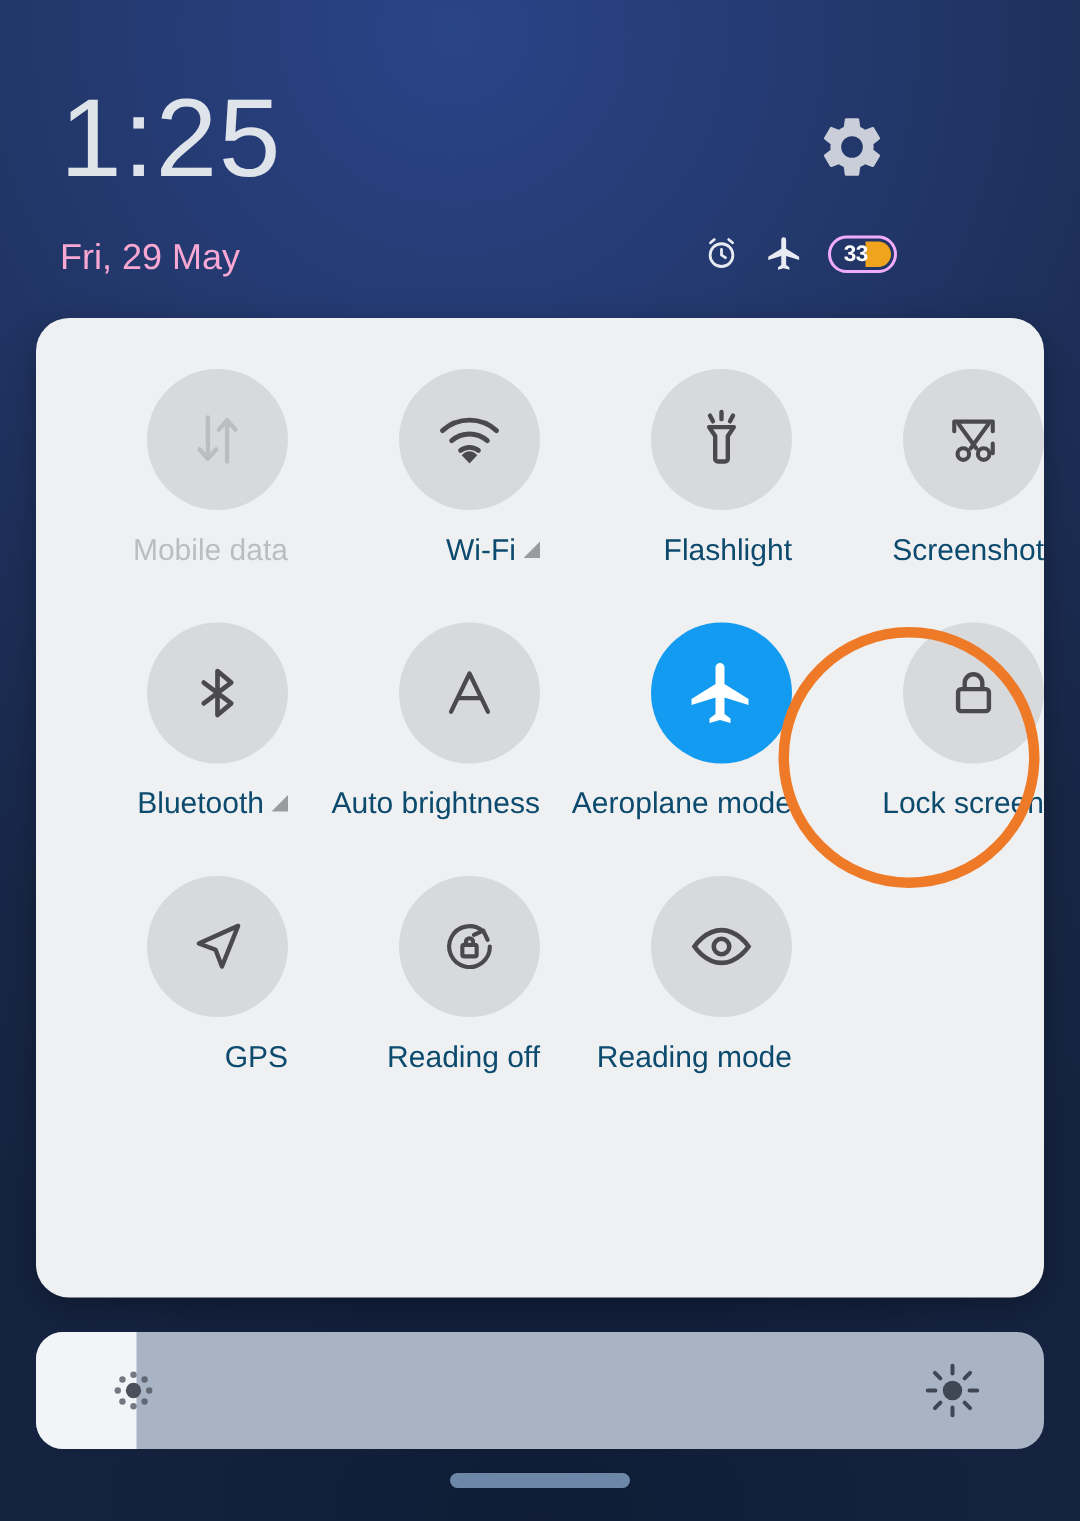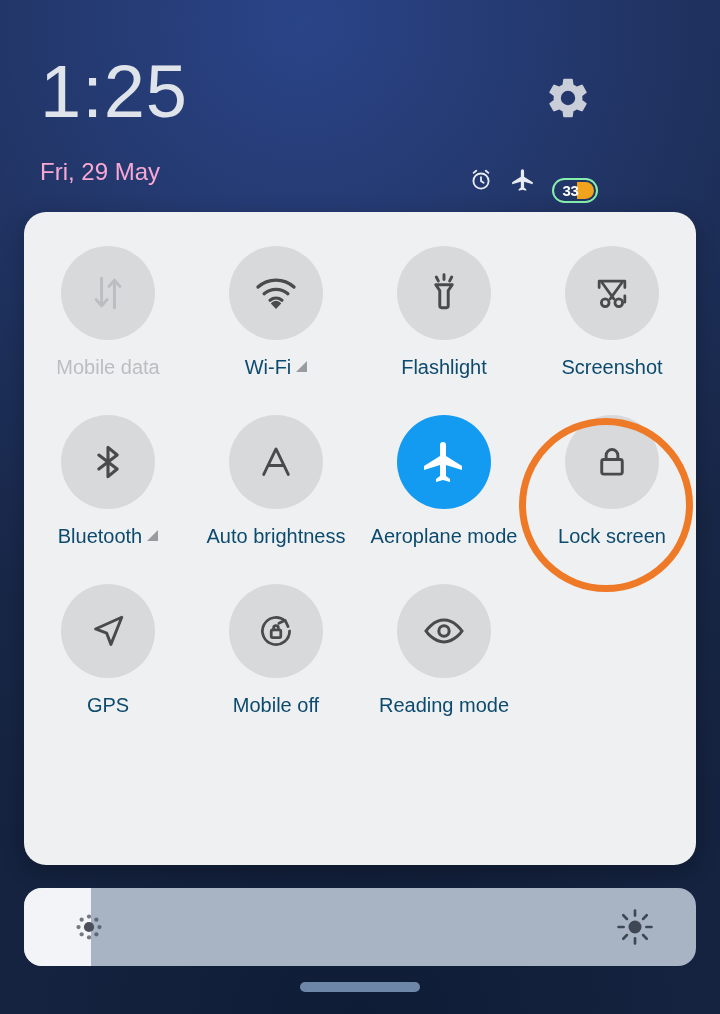--- a/index.html
+++ b/index.html
@@ -36,22 +36,22 @@
     position:absolute; right:28px; top:74px;
     width:48px; height:48px; cursor:pointer;
   }
   #status-icons {
     position:absolute; right:22px; top:156px;
     display:flex; align-items:center; gap:16px;
   }
   .sb-ico { display:flex; align-items:center; }
   .battery {
     position:relative; width:46px; height:25px;
-    border:2px solid #86efac; border-radius:13px;
-    display:flex; align-items:center; justify-content:center;margin-top:22px;
+    border:2px solid #f0abfc; border-radius:13px;
+    display:flex; align-items:center; justify-content:center;
   }
   .battery .fill {
     position:absolute; right:2px; top:2px; bottom:2px; width:17px;
     background:#f0a41e; border-radius:0 9px 9px 0;
   }
   .battery .pct {
     position:relative; z-index:2;
     font-size:15px; font-weight:700; color:#fff; letter-spacing:-.3px;
     padding-right:9px;
   }
@@ -61,21 +61,21 @@
     position:absolute; left:24px; top:212px; width:672px; height:653px;
     background:#eff0f2; border-radius:22px;
     box-shadow:0 6px 22px rgba(0,0,0,.28);
     overflow:hidden;
   }
   #tile-grid {
     position:absolute; left:0; top:34px; width:672px;
     display:grid; grid-template-columns:repeat(4,1fr); row-gap:36px;
   }
   .tile {
-    display:flex; flex-direction:column; align-items:center;
+    display:flex; flex-direction:column; align-items:flex-end;
     cursor:pointer; user-select:none;
   }
   .tile-circle {
     width:94px; height:94px; border-radius:50%;
     background:#d8d9db;
     display:flex; align-items:center; justify-content:center;
   }
   .tile.on .tile-circle { background:#139bf2; }
   .tile-label {
     margin-top:16px; font-size:20px; color:#0c4a6e;
@@ -275,21 +275,21 @@
     <div class="tile">
       <div class="tile-circle">
         <svg viewBox="0 0 24 24" width="44" height="44" fill="none" stroke="#4a4a4c" stroke-width="1.5" stroke-linecap="round" stroke-linejoin="round">
           <path d="M19.4 12a7.4 7.4 0 1 1-2.6-5.6"></path>
           <path d="M18.6 9.6 17 6.2l-3.4 1.6"></path>
           <rect x="9.4" y="11.4" width="5.2" height="4.2" rx=".7"></rect>
           <path d="M10.7 11.4v-1.1a1.3 1.3 0 0 1 2.6 0"></path>
         </svg>
       </div>
       <div class="tile-label">
-        <span>Mobile off</span>
+        <span>Reading off</span>
       </div>
     </div>
 
     <div class="tile">
       <div class="tile-circle">
         <svg viewBox="0 0 24 24" width="46" height="46" fill="none" stroke="#4a4a4c" stroke-width="1.6">
           <path d="M2.6 12S6.3 6.3 12 6.3 21.4 12 21.4 12 17.7 17.7 12 17.7 2.6 12 2.6 12z"></path>
           <circle cx="12" cy="12" r="2.7"></circle>
         </svg>
       </div>

